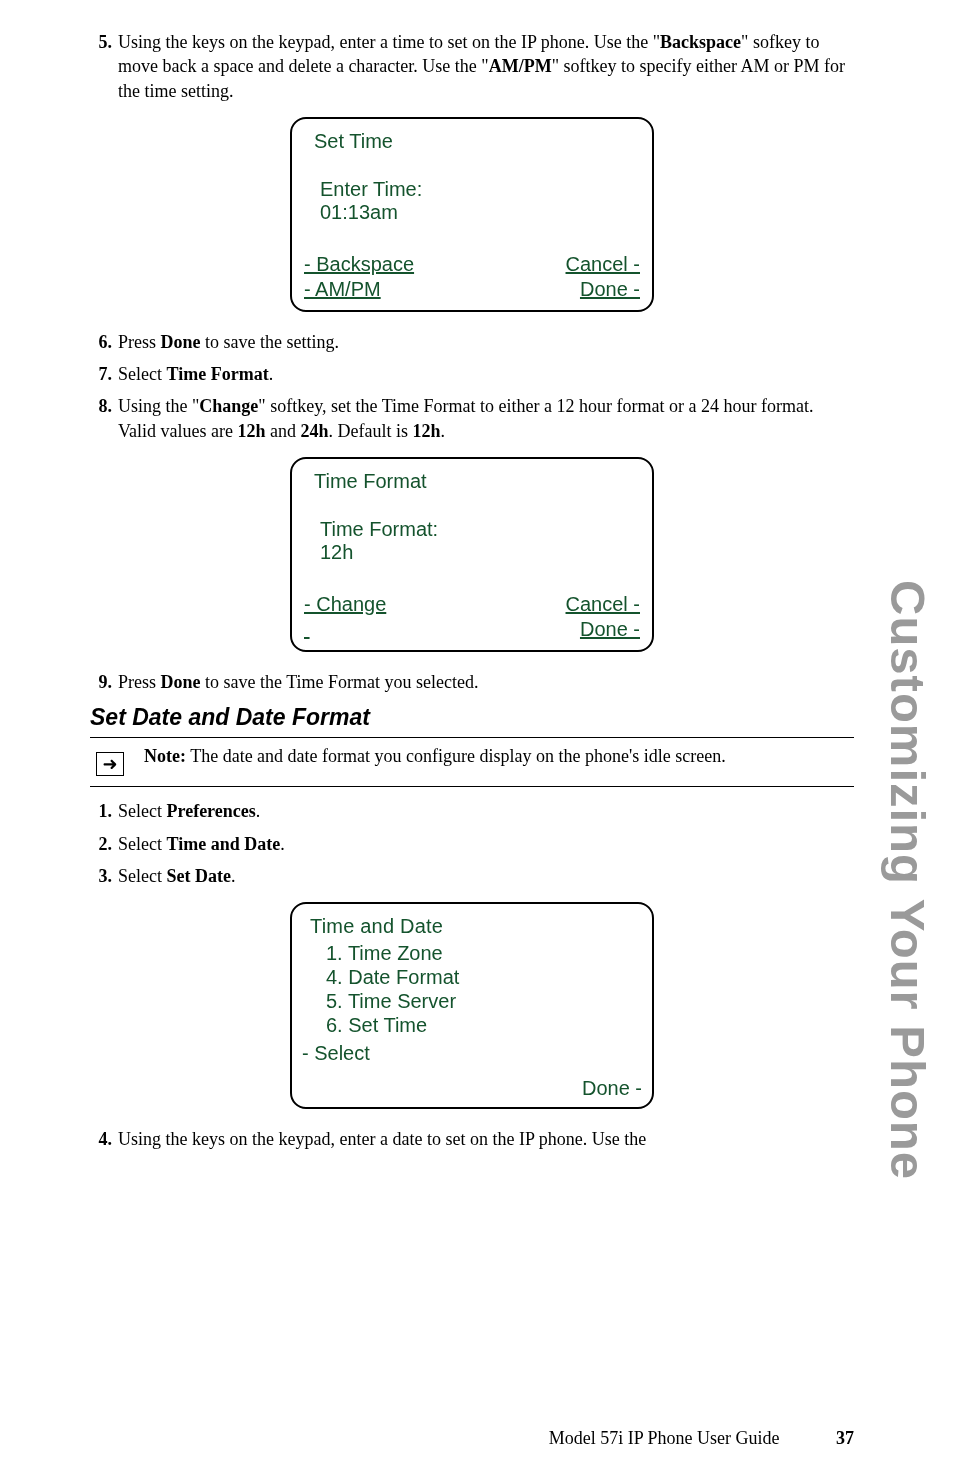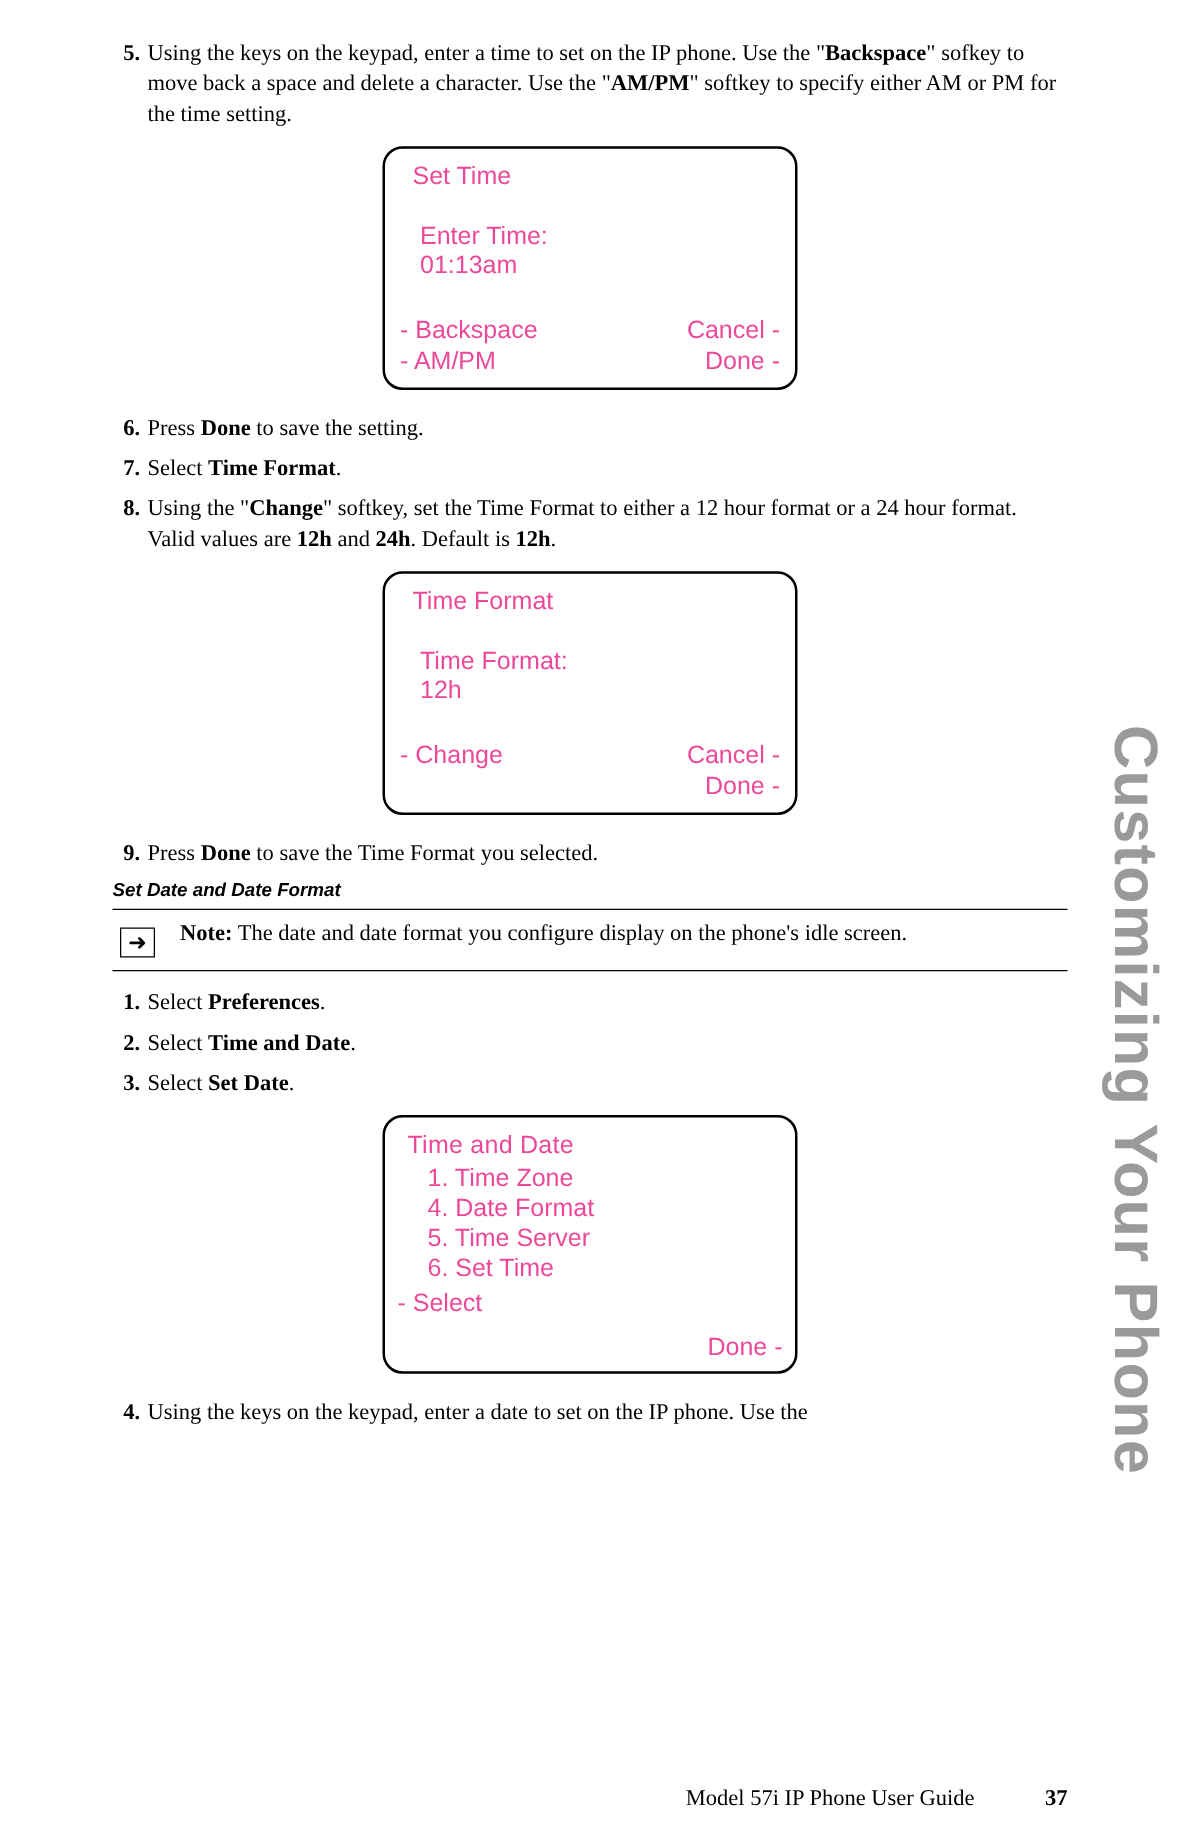--- a/index.html
+++ b/index.html
@@ -22,53 +22,53 @@
   }
   .step-num {
     flex: 0 0 28px;
     font-weight: bold;
     text-align: right;
     padding-right: 6px;
   }
   .step-text { flex: 1; }
   strong.bold { font-weight: bold; }
   .phone-screen {
-    width: 332px;
+    width: 364px;
     border: 2.5px solid #000;
     border-radius: 16px;
     margin: 14px auto 18px auto;
     font-family: "Myriad Pro", "Segoe UI", Arial, sans-serif;
     font-size: 20px;
     line-height: 1.25;
     padding: 10px 12px 8px 12px;
-    color: #ec4899;
+    color: #14532d;
   }
   .ps-title { padding-left: 10px; margin-bottom: 24px; }
   .ps-body { padding-left: 16px; margin-bottom: 28px; }
   .ps-body-line { line-height: 1.15; }
-  .ps-footer { display: flex; justify-content: space-between; align-items: flex-end; }
+  .ps-footer { display: flex; justify-content: space-between; align-items: flex-end; text-decoration: underline; }
   .ps-footer .left div { line-height: 1.25; }
   .ps-footer .right { text-align: right; }
   .ps-footer .right div { line-height: 1.25; }
   .menu-screen { padding: 10px 10px 6px 10px; }
   .menu-title { padding-left: 8px; margin-bottom: 2px; letter-spacing: 0.2px; }
   .menu-items { padding-left: 24px; line-height: 1.2; }
   .menu-items .sel-row { margin-left: -18px; }
   .menu-items .sel-arrow {
     display: inline-block;
     width: 16px;
   }
   .menu-items .sel-arrow svg { vertical-align: -2px; }
   .menu-select { margin-top: 4px; }
   .menu-done { text-align: right; margin-top: 10px; }
   .subhead {
     font-family: Arial, Helvetica, sans-serif;
     font-weight: bold;
     font-style: italic;
-    font-size: 15px;
+    font-size: 23px;
     margin: 10px 0 6px 0;
   }
   .note-block {
     border-top: 1px solid #000;
     border-bottom: 1px solid #000;
     display: flex;
     padding: 6px 0 10px 0;
     margin-bottom: 12px;
   }
   .note-icon {

